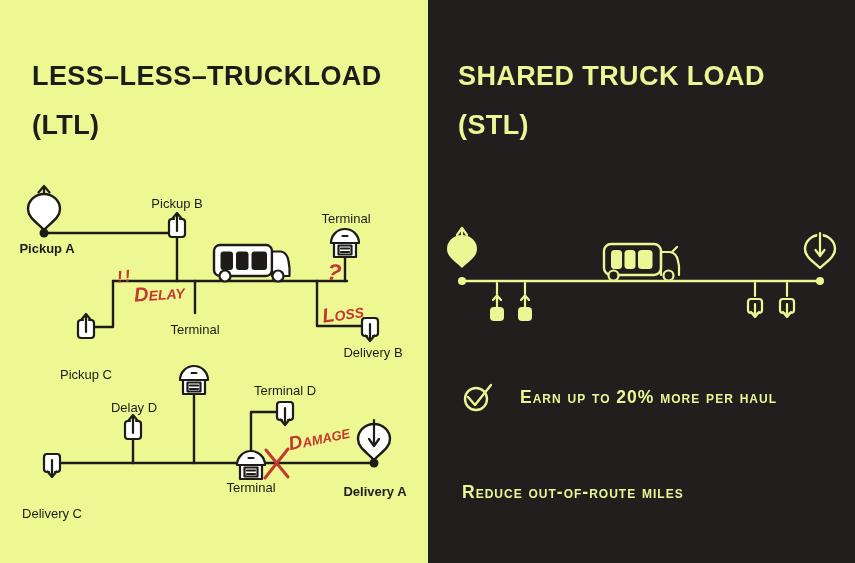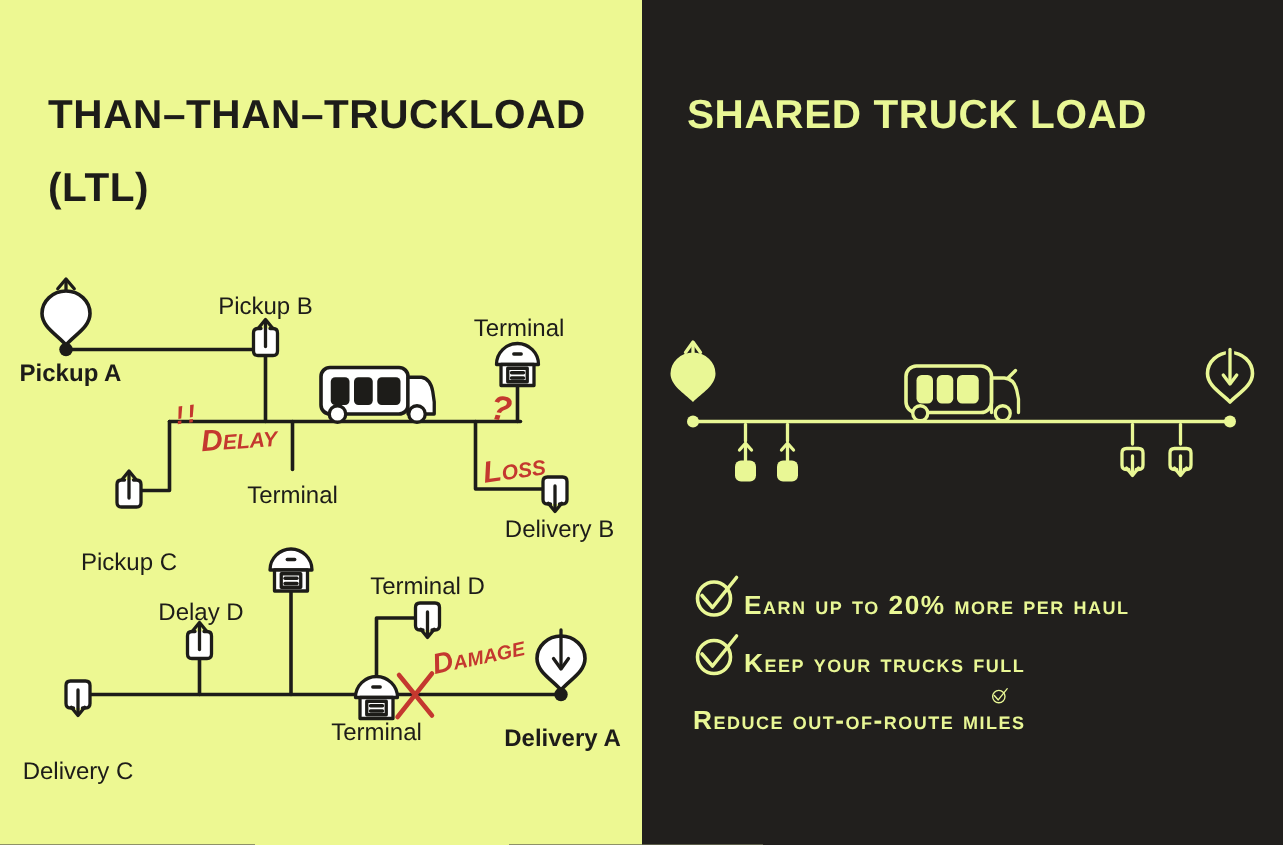--- a/index.html
+++ b/index.html
@@ -15,43 +15,43 @@
   #stl-panel{left:428px;width:427px;background:var(--stl-bg);}
   .title{position:absolute;font-size:27px;font-weight:700;letter-spacing:.4px;line-height:49px;white-space:pre;}
   #ltl-title{left:32px;top:52px;color:var(--ink);}
   #stl-title{left:458px;top:52px;color:var(--accent);}
   svg#art{position:absolute;left:0;top:0;}
   svg *{stroke-linecap:round;stroke-linejoin:round;}
   .sI{stroke:var(--ink);} .sA{stroke:var(--accent);} .sR{stroke:var(--annotation-red);}
   .fW{fill:#fff;} .fI{fill:var(--ink);} .fA{fill:var(--accent);} .fD{fill:var(--stl-bg);} .n{fill:none;}
   .sbgD{stroke:var(--stl-bg);}
   .w2{stroke-width:2.2;} .w24{stroke-width:2.4;} .w3{stroke-width:3;} .w5{stroke-width:5.5;}
-  .lbl{position:absolute;transform:translateX(-50%);font-size:16px;color:var(--ink);white-space:nowrap;}
+  .lbl{position:absolute;transform:translateX(-50%);font-size:13px;color:var(--ink);white-space:nowrap;}
   .lbl.bold{font-weight:700;}
   .hand{
     position:absolute;color:var(--annotation-red);font-weight:700;font-style:italic;
     font-variant:small-caps;white-space:nowrap;line-height:1;
   }
-  .benefit{position:absolute;display:flex;align-items:flex-end;height:33px;}
+  .benefit{position:absolute;display:flex;align-items:center;gap:24px;height:33px;}
   .benefit .txt{
     color:var(--accent);font-weight:700;font-variant:small-caps;font-size:17.5px;
     letter-spacing:1px;white-space:nowrap;
   }
 </style>
 </head>
 <body>
 
 <div id="stage">
 
   <div class="panel" id="ltl-panel"></div>
   <div class="panel" id="stl-panel"></div>
 
-  <div class="title" id="ltl-title"><span>THAN–THAN–TRUCKLOAD</span><br><span>(LTL)</span></div>
-
-  <div class="title" id="stl-title"><span>SHARED TRUCK LOAD</span><br></div>
+  <div class="title" id="ltl-title"><span>LESS–LESS–TRUCKLOAD</span><br><span>(LTL)</span></div>
+
+  <div class="title" id="stl-title"><span>SHARED TRUCK LOAD</span><br><span>(STL)</span></div>
 
   <svg id="art" width="855" height="563" viewBox="0 0 855 563">
     <defs>
 
       <g id="parcel-up-ink">
         <rect x="-8" y="-9" width="16" height="18" rx="3" class="fW"></rect>
         <path d="M-3,-9 H-5 Q-8,-9 -8,-6 V6 Q-8,9 -5,9 H5 Q8,9 8,6 V-6 Q8,-9 5,-9 H3" class="n sI w2"></path>
         <line x1="0" y1="3" x2="0" y2="-13.5" class="sI w2"></line>
         <polyline points="-4.5,-9.5 0,-15 4.5,-9.5" class="n sI w2"></polyline>
       </g>
@@ -195,27 +195,20 @@
   <span class="hand" style="left:322px;top:303px;font-size:20px;transform:rotate(-8deg);">Loss</span>
   <span class="hand" style="left:288px;top:428px;font-size:19px;transform:rotate(-12deg);">Damage</span>
 
   <div class="benefit" style="left:462px;top:381px;">
     <svg width="34" height="32" viewBox="-14 -13 34 32">
         <circle cx="0" cy="4" r="11" class="n sA w24"></circle>
         <path d="M-8,2 L-1,10 L15,-10" class="n sA w24"></path>
       </svg>
     <span class="txt">Earn up to 20% more per haul</span>
   </div>
-  <div class="benefit" style="left:462px;top:420px;">
-    <svg width="34" height="32" viewBox="-14 -13 34 32">
-        <circle cx="0" cy="4" r="11" class="n sA w24"></circle>
-        <path d="M-8,2 L-1,10 L15,-10" class="n sA w24"></path>
-      </svg>
-    <span class="txt">Keep your trucks full</span>
-  </div>
   <div class="benefit" style="left:462px;top:458px;flex-direction:column;">
     <svg width="34" height="32" viewBox="-14 -13 34 32">
         <circle cx="0" cy="4" r="11" class="n sA w24"></circle>
         <path d="M-8,2 L-1,10 L15,-10" class="n sA w24"></path>
       </svg>
     <span class="txt">Reduce out-of-route miles</span>
   </div>
 
 </div>
 

